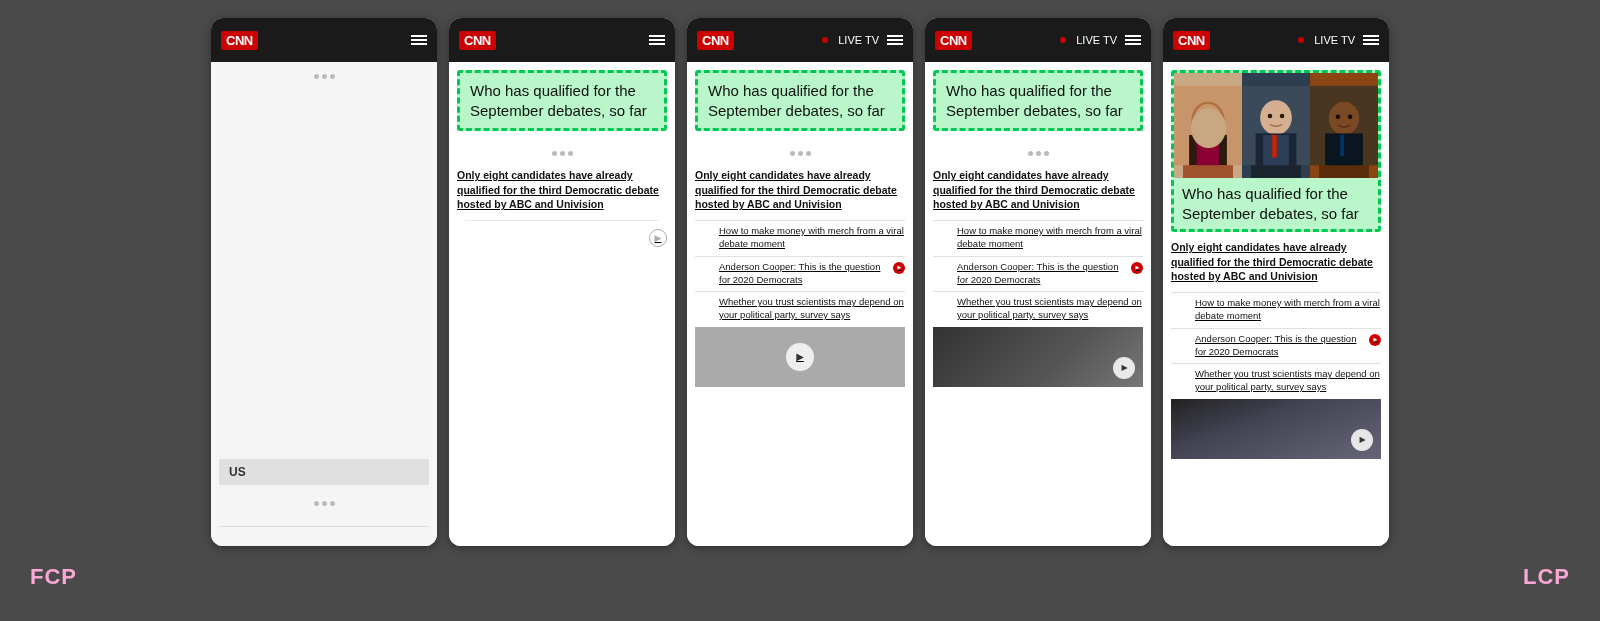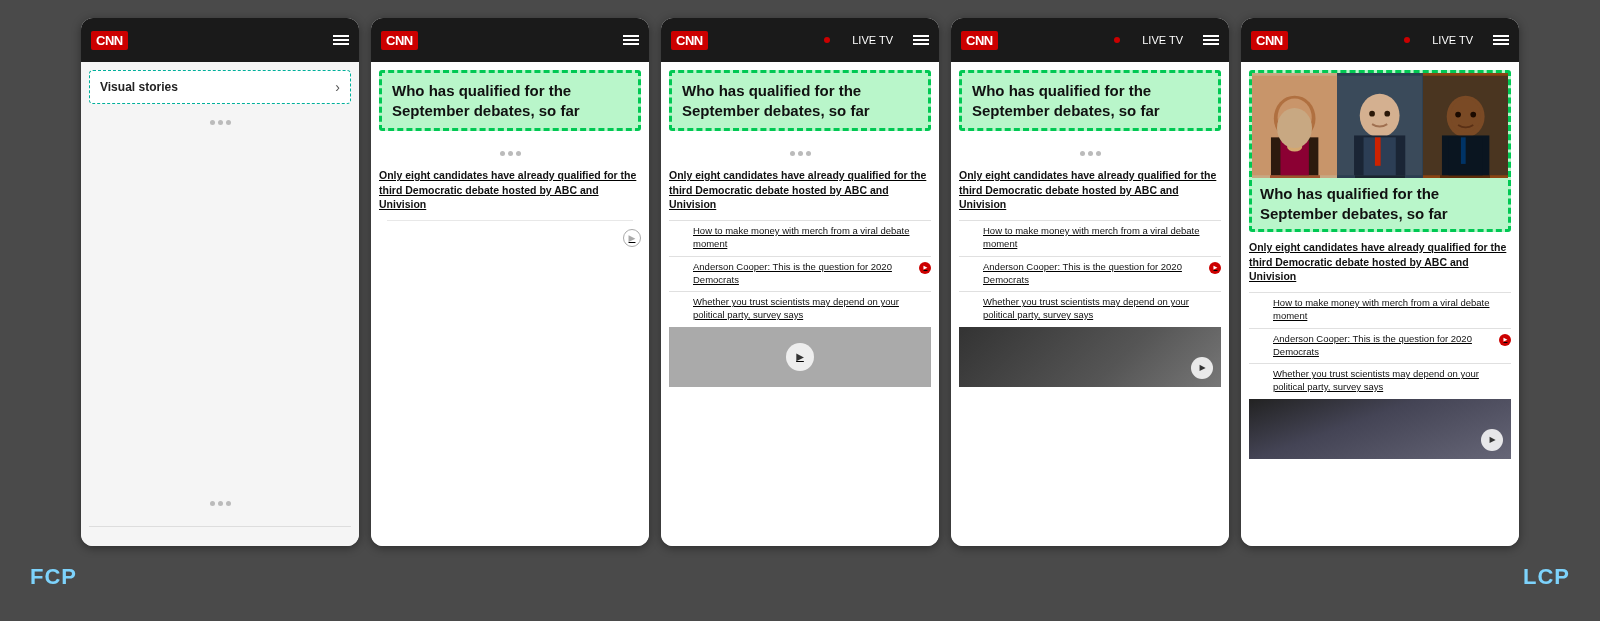--- a/index.html
+++ b/index.html
@@ -23,21 +23,21 @@
       width: 100%;
       padding: 18px 20px 0 20px;
       gap: 12px;
     }
 
     
     .phone-frame {
       background: #ffffff;
       border-radius: 12px;
       overflow: hidden;
-      width: 278px;
+      width: 226px;
       height: 528px;
       display: flex;
       flex-direction: column;
       box-shadow: 0 2px 10px rgba(0,0,0,0.4);
       flex-shrink: 0;
     }
 
     
     .cnn-header {
       background: #1a1a1a;
@@ -55,21 +55,21 @@
       font-weight: 900;
       font-size: 13px;
       padding: 2px 5px;
       border-radius: 2px;
       letter-spacing: -0.5px;
     }
 
     .cnn-header-right {
       display: flex;
       align-items: center;
-      gap: 20px;
+      gap: 8px;
       color: white;
       font-size: 11px;
     }
 
     .live-dot {
       width: 6px;
       height: 6px;
       background: #cc0000;
       border-radius: 50%;
       display: inline-block;
@@ -145,21 +145,21 @@
     .headline-box {
       border: 3px dashed #00c853;
       background: #b9f6ca;
       margin: 8px 8px 4px 8px;
       border-radius: 3px;
       padding: 8px 10px;
     }
 
     .headline-text {
       font-size: 15px;
-      font-weight: 700;
+      font-weight: 400;
       color: #111;
       line-height: 1.3;
       text-align: left;
     }
 
     .headline-image-box {
       border: 3px dashed #00c853;
       background: #b9f6ca;
       margin: 8px 8px 4px 8px;
       border-radius: 3px;
@@ -341,21 +341,21 @@
     .labels-row {
       display: flex;
       flex-direction: row;
       width: 100%;
       justify-content: space-between;
       padding: 10px 30px;
       margin-top: 8px;
     }
 
     .label-text {
-      color: #7dd3fc;
+      color: #f9a8d4;
       font-size: 22px;
       font-weight: 600;
       letter-spacing: 1px;
     }
 
     
     .three-dots {
       display: flex;
       gap: 3px;
       align-items: center;
@@ -383,30 +383,27 @@
   <div class="phone-frame">
     <div class="cnn-header">
       <div class="cnn-logo">CNN</div>
       <div class="hamburger">
         <span></span>
           <span></span>
           <span></span>
       </div>
     </div>
     <div class="phone-content">
-      <div class="visual-stories-bar">
-        <span class="visual-stories-text">Visual stories</span>
-        <span class="chevron-right">›</span>
-      </div>
       <div class="three-dots">
         <span></span>
           <span></span>
           <span></span>
       </div>
       <div style="flex:1;"></div>
+      <div class="us-bar">US</div>
       <div class="three-dots">
         <span></span>
           <span></span>
           <span></span>
       </div>
       <div style="height:12px;border-top:1px solid #ddd;margin: 8px;"></div>
     </div>
   </div>
 
   <div class="phone-frame">

